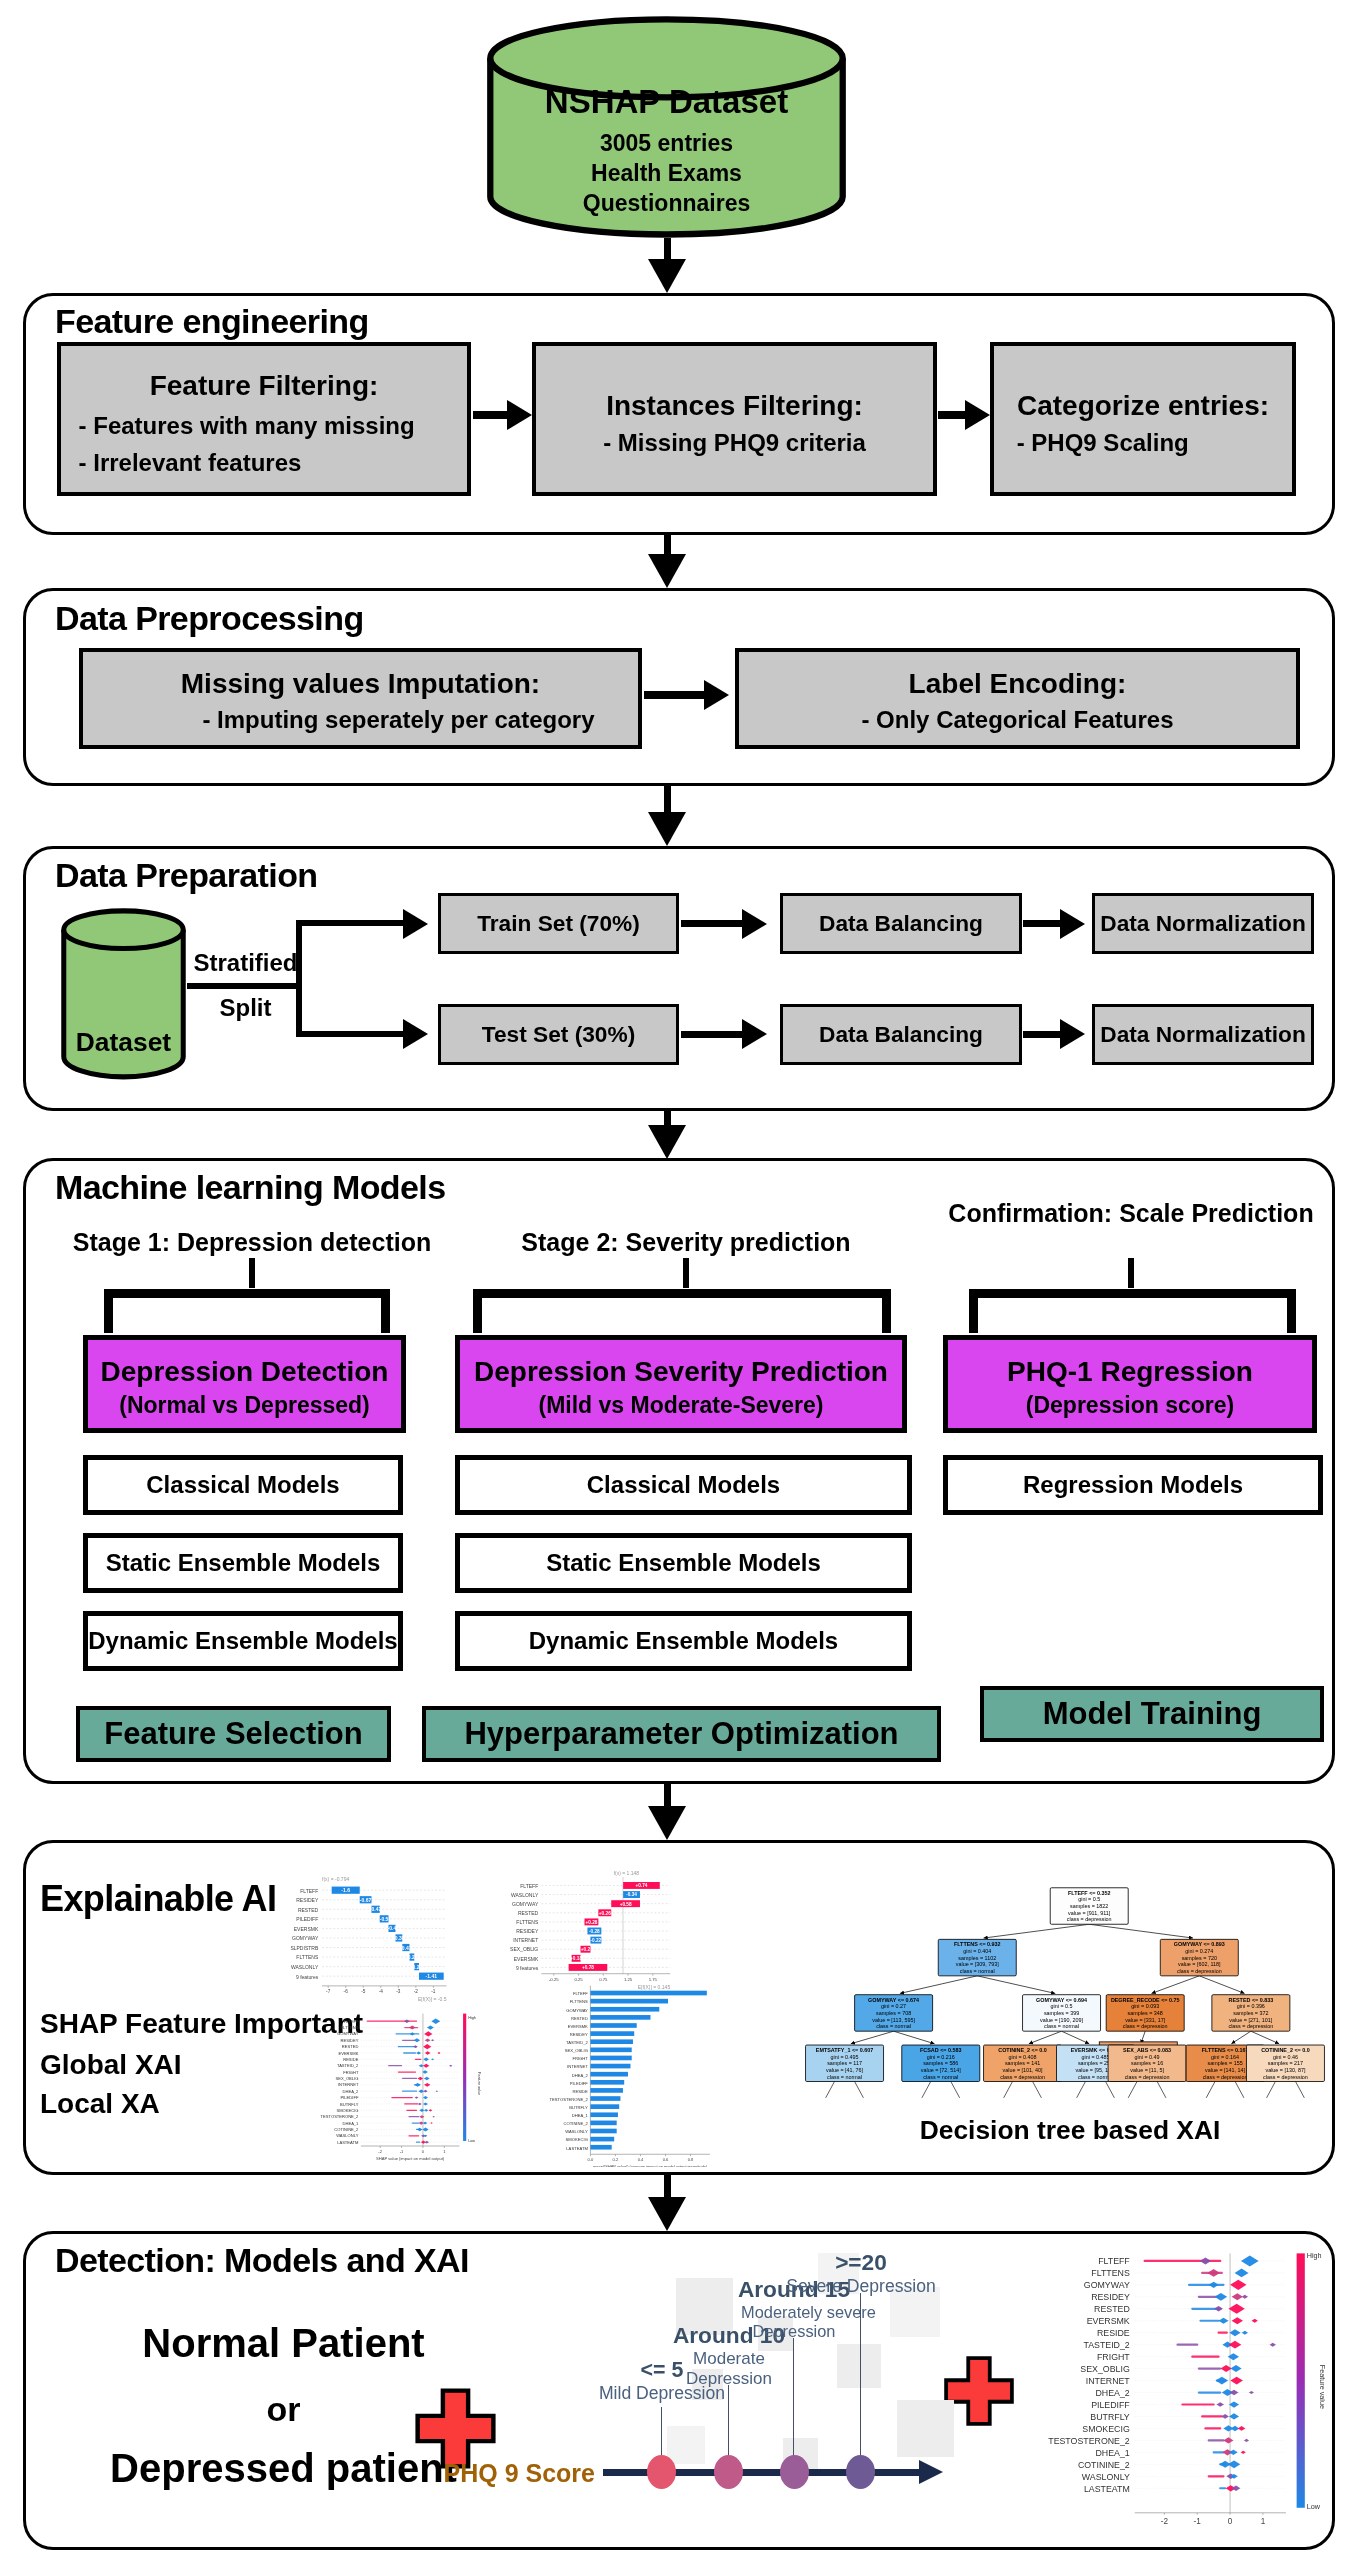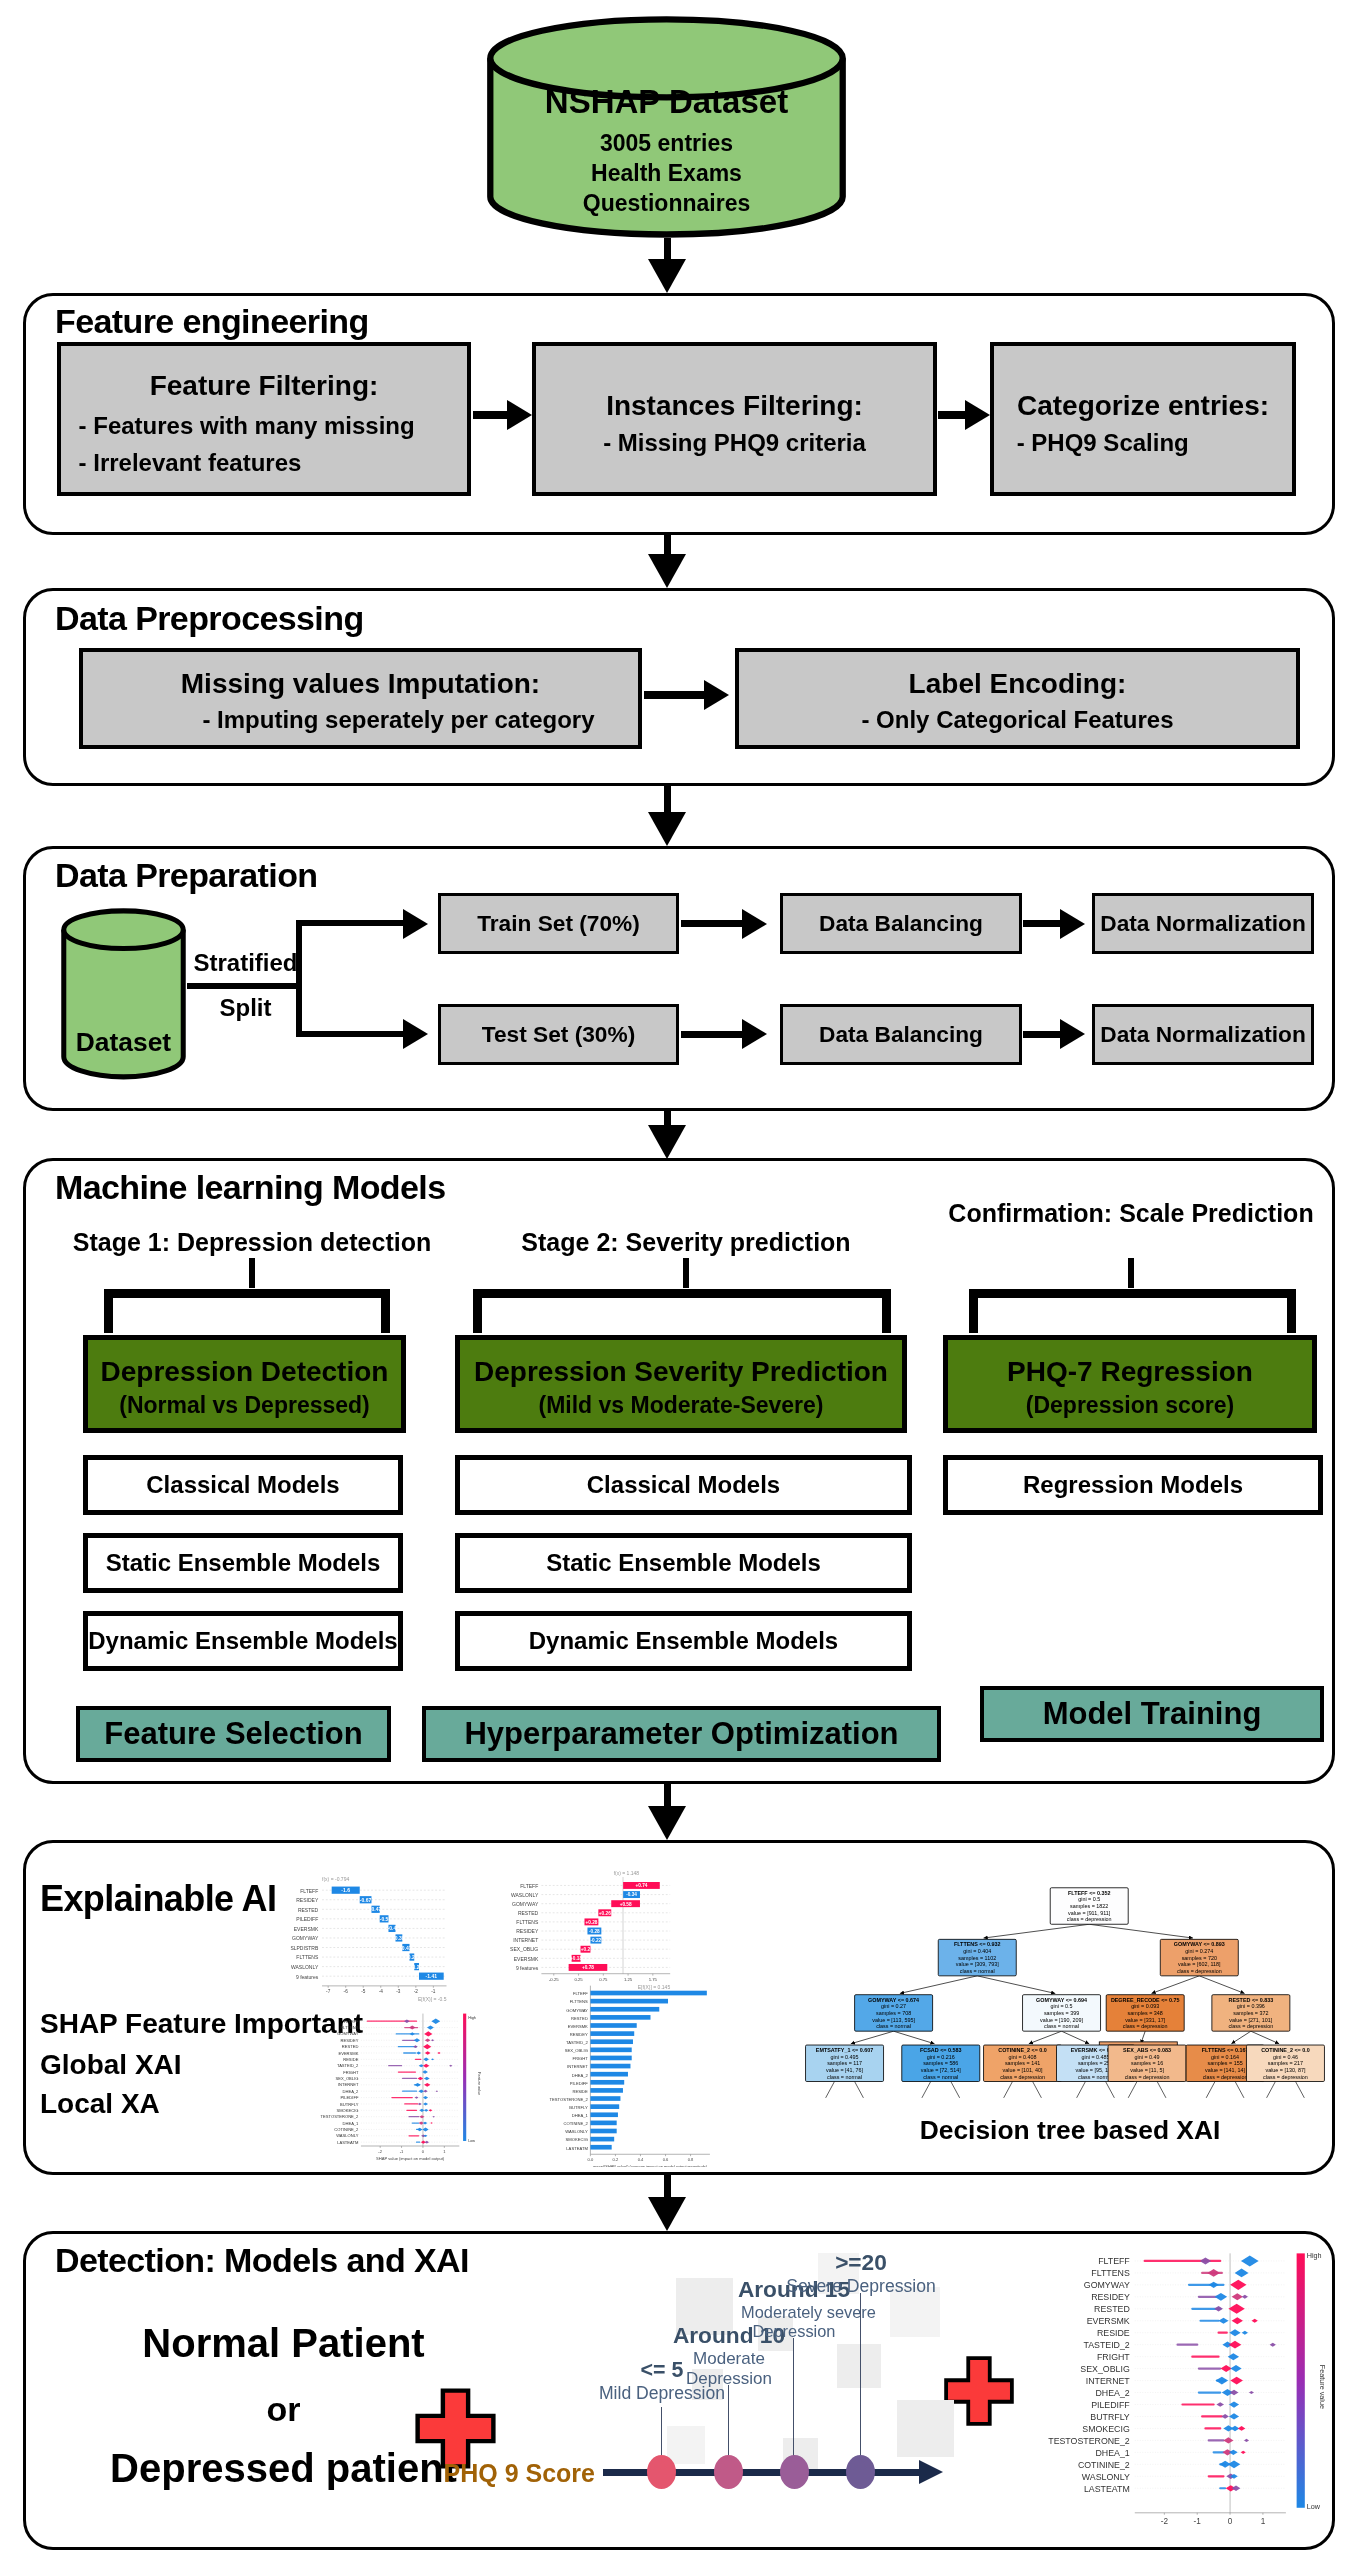--- a/index.html
+++ b/index.html
@@ -7,21 +7,21 @@
         font-family:"Liberation Sans",sans-serif;color:#000;overflow:hidden;}
   .abs{position:absolute;}
   .sec{position:absolute;border:3.8px solid #000;border-radius:30px;background:#fff;}
   .sec-title{position:absolute;font-size:34px;font-weight:bold;letter-spacing:-0.6px;}
   .gbox{position:absolute;background:#c8c8c8;border:4.4px solid #000;}
   .gbox-title{position:absolute;width:100%;text-align:center;font-size:28px;font-weight:bold;}
   .gbox-bullet{position:absolute;font-size:24px;font-weight:bold;}
   .gbox-bullet.centered{width:100%;text-align:center;}
   .smallbox{position:absolute;background:#c8c8c8;border:3.8px solid #000;display:flex;align-items:center;justify-content:center;
             font-size:22.7px;font-weight:bold;text-align:center;}
-  .pinkbox{position:absolute;background:#4d7c0f;border:5.7px solid #000;text-align:center;}
+  .pinkbox{position:absolute;background:#d946ef;border:5.7px solid #000;text-align:center;}
   .pink-title{font-size:28px;font-weight:bold;margin-top:16.4px;}
   .pink-sub{font-size:23px;font-weight:bold;margin-top:3.8px;}
   .whitebox{position:absolute;background:#fff;border:5px solid #000;display:flex;align-items:center;justify-content:center;
             font-size:24px;font-weight:bold;text-align:center;}
   .tealbox{position:absolute;background:#68aa9a;border:4.4px solid #000;display:flex;align-items:center;justify-content:center;
            font-size:31px;font-weight:bold;}
   .stage-label{position:absolute;font-size:25px;font-weight:bold;text-align:center;transform:translateX(-50%);white-space:nowrap;}
   .vline{position:absolute;background:#000;}
   .vhead{position:absolute;width:0;height:0;border-left:19px solid transparent;border-right:19px solid transparent;border-top:34px solid #000;}
   .hline{position:absolute;background:#000;}
@@ -160,21 +160,21 @@
 
   <div class="pinkbox" style="left:83px;top:1335px;width:313px;height:88px;">
     <div class="pink-title">Depression Detection</div>
     <div class="pink-sub">(Normal vs Depressed)</div>
   </div>
   <div class="pinkbox" style="left:455px;top:1335px;width:442px;height:88px;">
     <div class="pink-title" style="font-size:28px;">Depression Severity Prediction</div>
     <div class="pink-sub">(Mild vs Moderate-Severe)</div>
   </div>
   <div class="pinkbox" style="left:943px;top:1335px;width:364px;height:88px;">
-    <div class="pink-title">PHQ-7 Regression</div>
+    <div class="pink-title">PHQ-1 Regression</div>
     <div class="pink-sub">(Depression score)</div>
   </div>
 
   <div class="whitebox" style="left:83px;top:1455px;width:310px;height:50px;">Classical Models</div>
   <div class="whitebox" style="left:83px;top:1533px;width:310px;height:50px;">Static Ensemble Models</div>
   <div class="whitebox" style="left:83px;top:1611px;width:310px;height:50px;">Dynamic Ensemble Models</div>
   <div class="whitebox" style="left:455px;top:1455px;width:447px;height:50px;">Classical Models</div>
   <div class="whitebox" style="left:455px;top:1533px;width:447px;height:50px;">Static Ensemble Models</div>
   <div class="whitebox" style="left:455px;top:1611px;width:447px;height:50px;">Dynamic Ensemble Models</div>
   <div class="whitebox" style="left:943px;top:1455px;width:370px;height:50px;">Regression Models</div>

